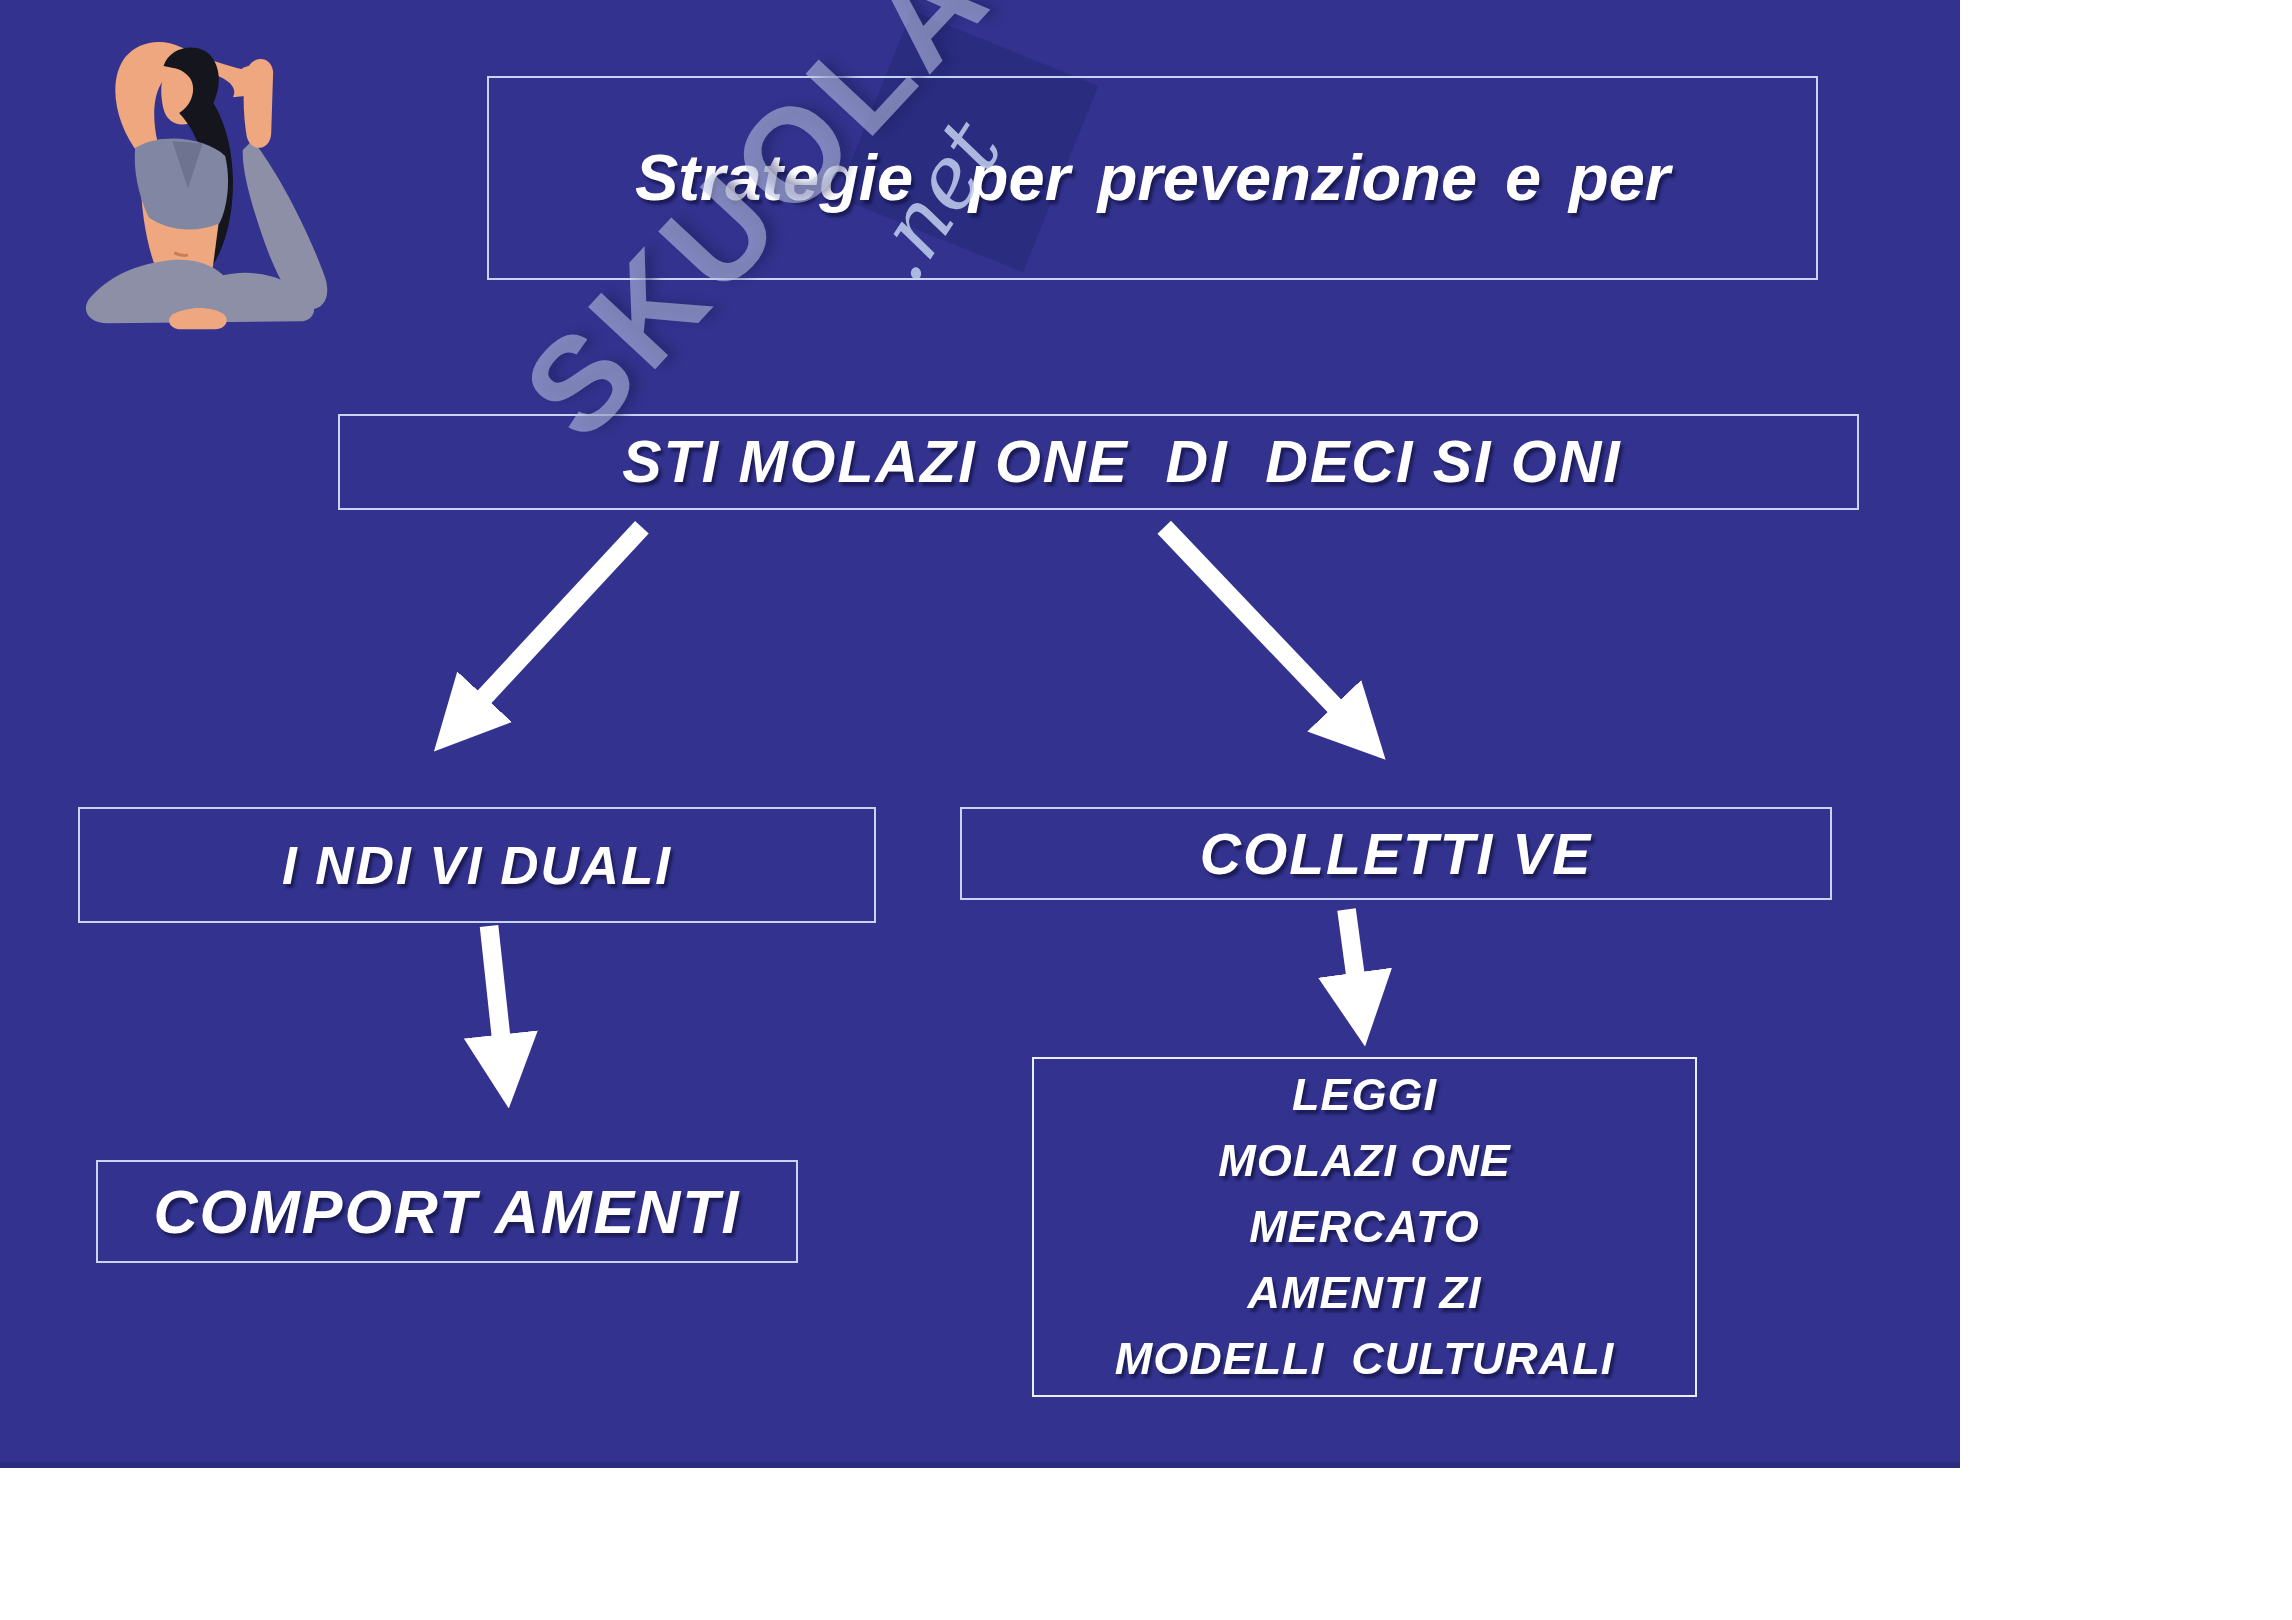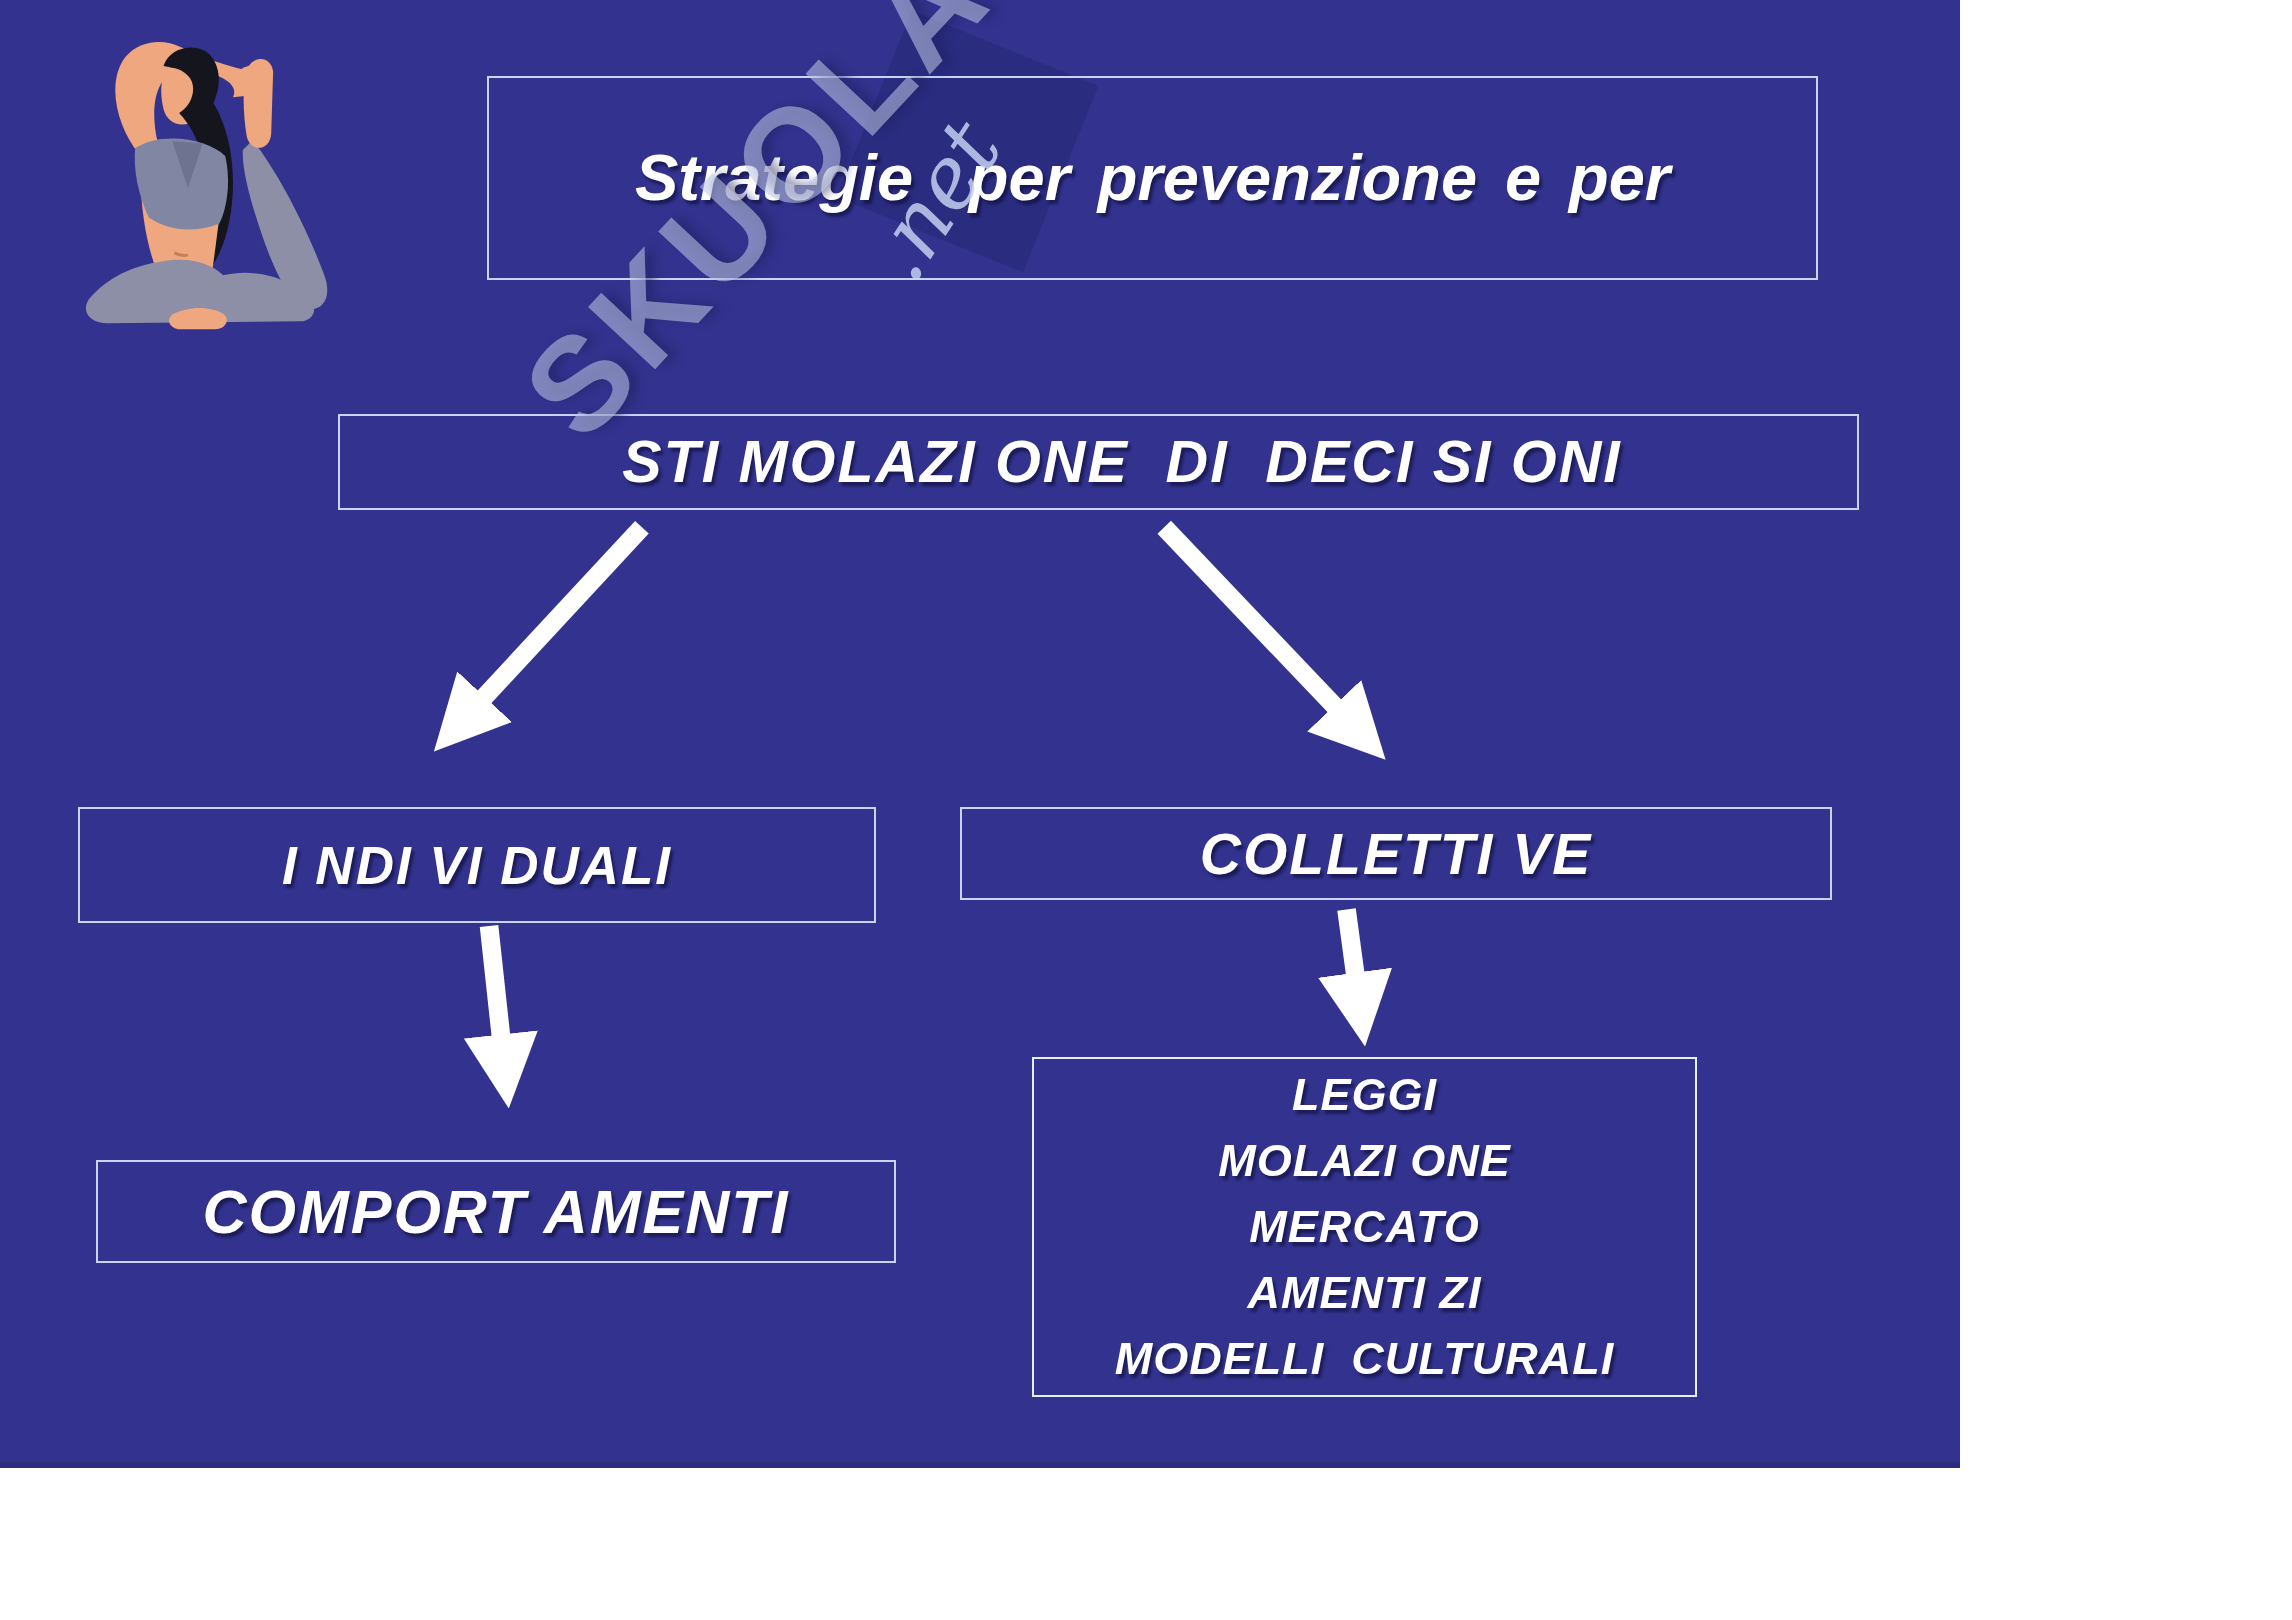--- a/index.html
+++ b/index.html
@@ -11,21 +11,21 @@
   
   .node{position:absolute;display:flex;flex-direction:column;align-items:center;justify-content:center;
         border:2.9px solid #c8d4f2;color:#ffffff;font-weight:bold;font-style:italic;
         text-shadow:2.9px 3.9px 2.9px rgba(10,10,45,0.55);z-index:2;box-sizing:border-box;}
   .node .lbl{white-space:pre;}
 
   .title-box{left:487px;top:76px;width:1331px;height:204px;font-size:65px;line-height:1.45;word-spacing:9.8px;}
   .stim-box{left:338px;top:414px;width:1521px;height:96px;font-size:59px;letter-spacing:2px;padding-left:47px;}
   .ind-box{left:78px;top:807px;width:798px;height:116px;font-size:53px;letter-spacing:2px;}
   .col-box{left:952px;top:807px;width:872px;height:93px;font-size:57px;letter-spacing:2px;margin-left:8px;}
-  .comp-box{left:96px;top:1160px;width:800px;height:103px;font-size:61px;letter-spacing:2px;}
+  .comp-box{left:96px;top:1160px;width:702px;height:103px;font-size:61px;letter-spacing:2px;}
   .leggi-box{left:1032px;top:1057px;width:665px;height:340px;font-size:45px;line-height:1.47;
              border-color:#e9eefc;letter-spacing:1px;}
 
   
   .arrows{position:absolute;left:0;top:0;width:1960px;height:1468px;z-index:2;}
 
   
   .wm-diamond{position:absolute;left:867px;top:41px;width:201px;height:201px;background:#2a2c80;
               transform:rotate(22deg);z-index:1;}
   .wm-brand{position:absolute;left:600px;top:325px;height:137px;line-height:137px;z-index:3;

